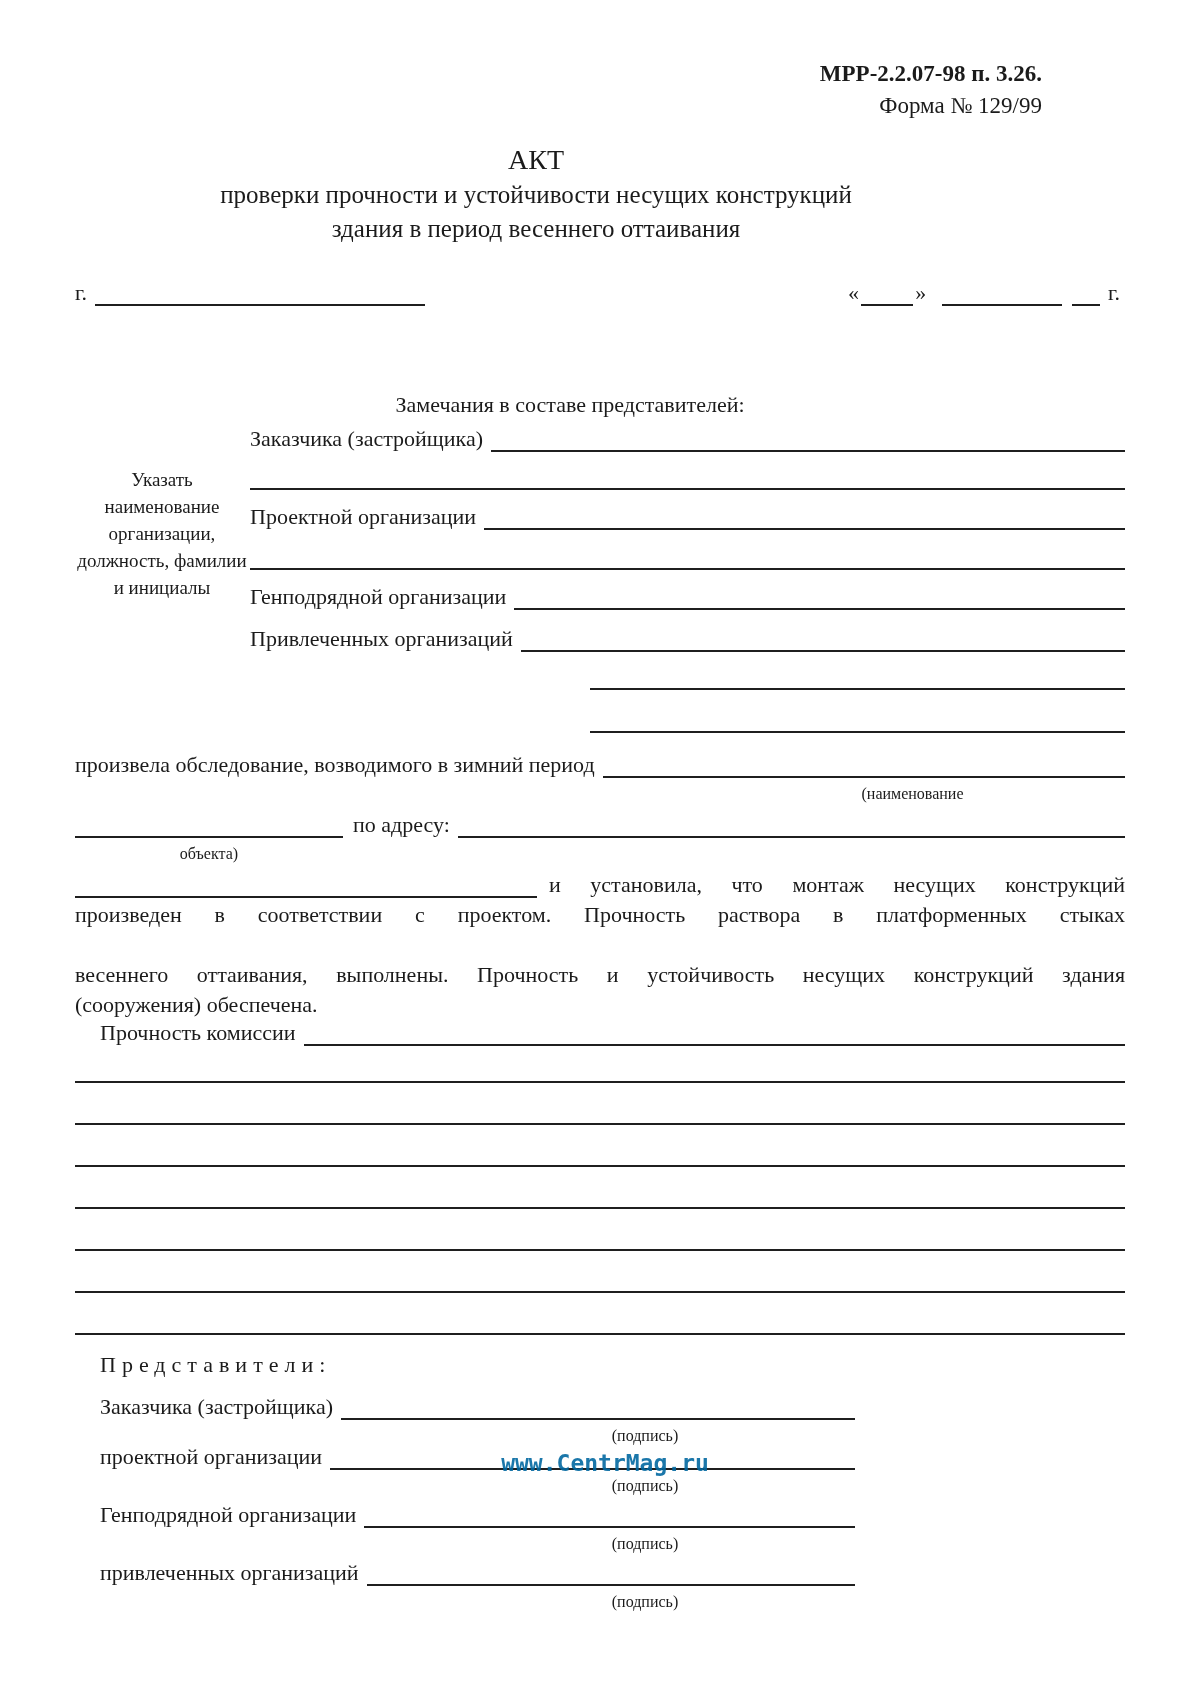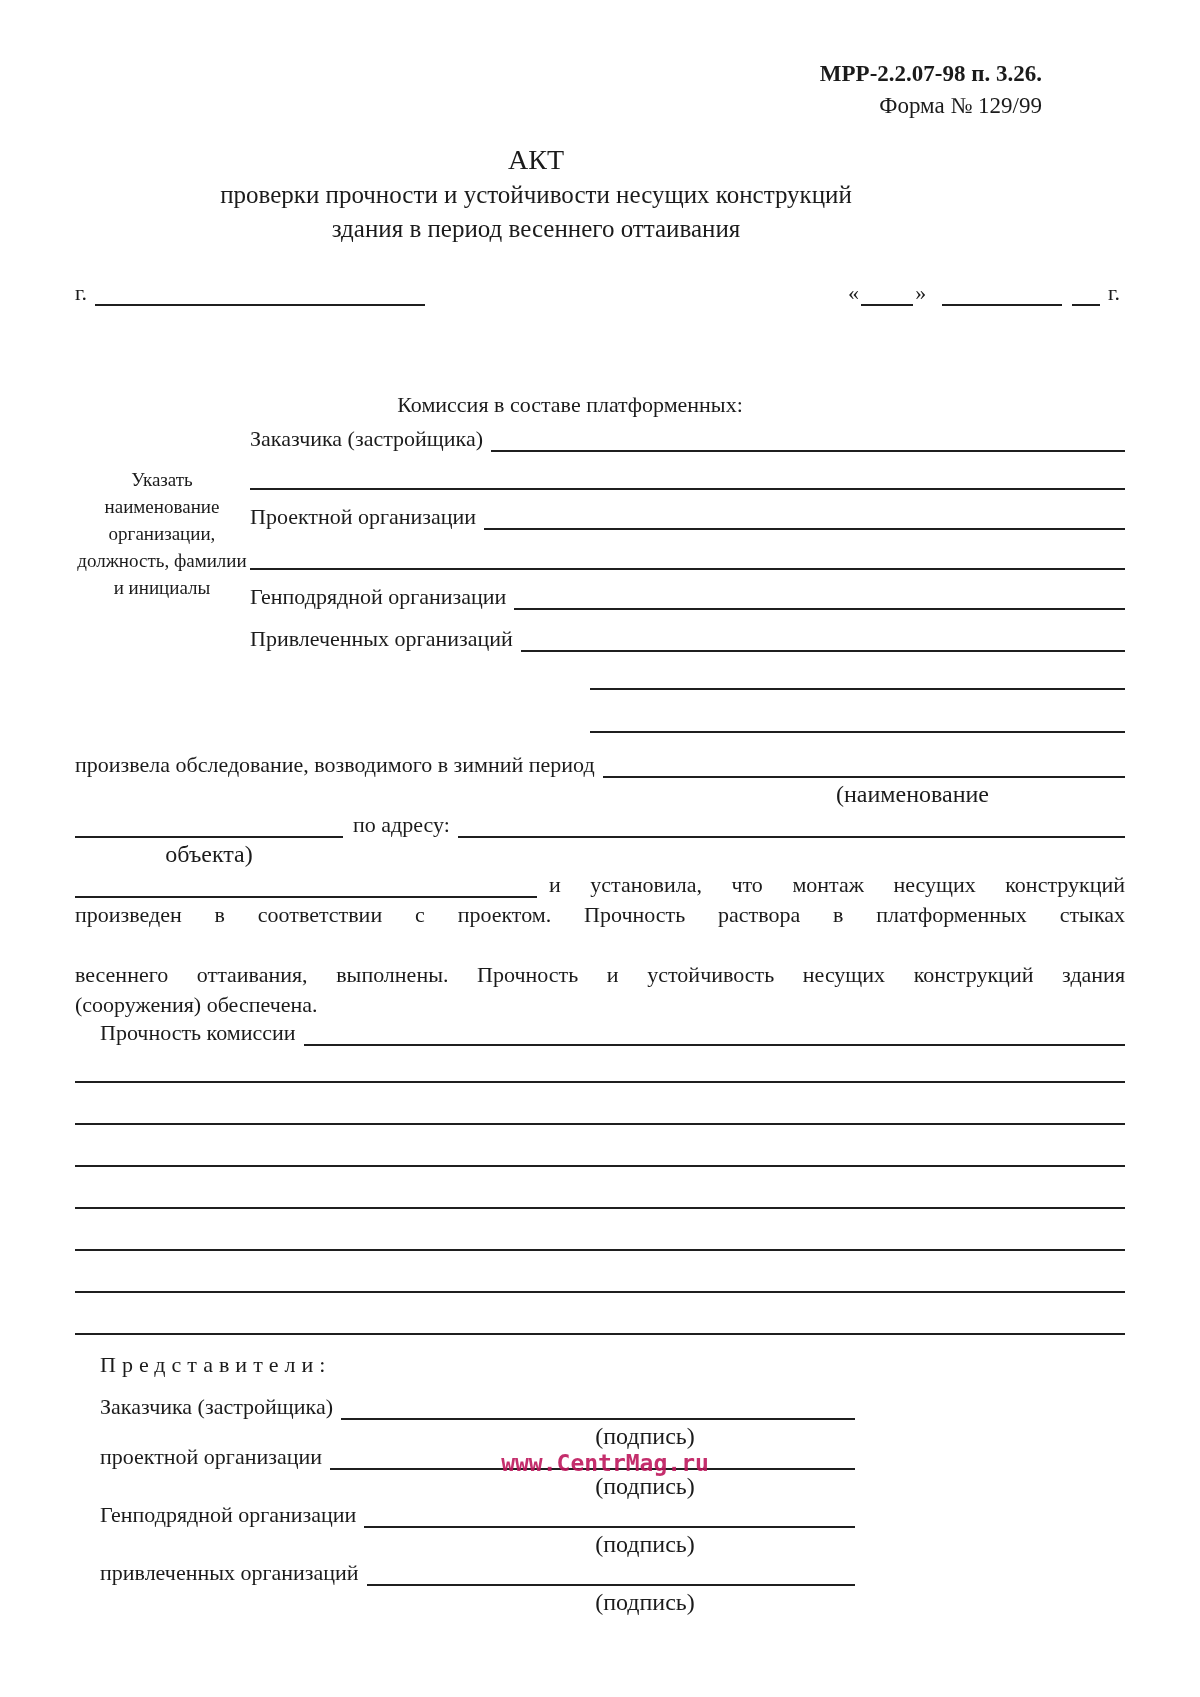--- a/index.html
+++ b/index.html
@@ -30,36 +30,36 @@
   .ttl{
     position:absolute;top:142px;left:0;width:1072px;
     text-align:center;font-weight:normal;
   }
   .ttl .t1{font-size:28px;line-height:36px;}
   .ttl .t2{font-size:25px;line-height:34px;}
   .note{
     position:absolute;left:73px;top:466px;width:178px;
     text-align:center;font-size:19px;line-height:27px;
   }
-  .cap{position:absolute;font-size:24px;line-height:24px;text-align:center;}
+  .cap{position:absolute;font-size:16px;line-height:24px;text-align:center;}
   .par{
     position:absolute;left:75px;width:1050px;
     font-size:22px;line-height:30px;
   }
   .just{text-align:justify;text-align-last:justify;}
   .reps-h{
     position:absolute;left:100px;top:1352px;
     font-size:22px;letter-spacing:6px;
   }
   .wm{
     position:absolute;left:440px;top:1450px;width:330px;
     text-align:center;
     font-family:"DejaVu Sans Mono", monospace;
     font-size:23px;font-weight:bold;
-    color:#be185d;opacity:.9;z-index:3;
+    color:#0369a1;opacity:.9;z-index:3;
   }
 </style>
 </head>
 <body>
 
 <div class="page">
 
   <div class="hdr">
     <div class="b">МРР-2.2.07-98 п. 3.26.</div>
     <div>Форма № 129/99</div>
@@ -77,21 +77,21 @@
   </div>
   <div class="frow" style="top:276px;left:848px;width:280px;height:30px;">
     <span class="lbl" style="padding-right:2px;">«</span>
     <span class="seg" style="width:56px;"></span>
     <span class="lbl" style="padding-left:2px;">»</span>
     <span class="seg" style="width:128px;margin-left:8px;"></span>
     <span class="seg" style="width:30px;margin-left:10px;"></span>
     <span class="lbl" style="padding-left:8px;">г.</span>
   </div>
 
-  <div class="abs" style="top:392px;left:250px;width:640px;text-align:center;font-size:22px;">Комиссия в составе платформенных:</div>
+  <div class="abs" style="top:392px;left:250px;width:640px;text-align:center;font-size:22px;">Замечания в составе представителей:</div>
 
   <div class="note">Указать наименование организации, должность, фамилии и инициалы</div>
 
   <div class="frow" style="top:422px;left:250px;width:875px;height:30px;">
     <span class="lbl">Заказчика (застройщика)</span>
     <span class="fill"></span>
   </div>
   <div class="rule abs" style="top:488px;left:250px;width:875px;"></div>
   <div class="frow" style="top:500px;left:250px;width:875px;height:30px;">
     <span class="lbl">Проектной организации</span>

